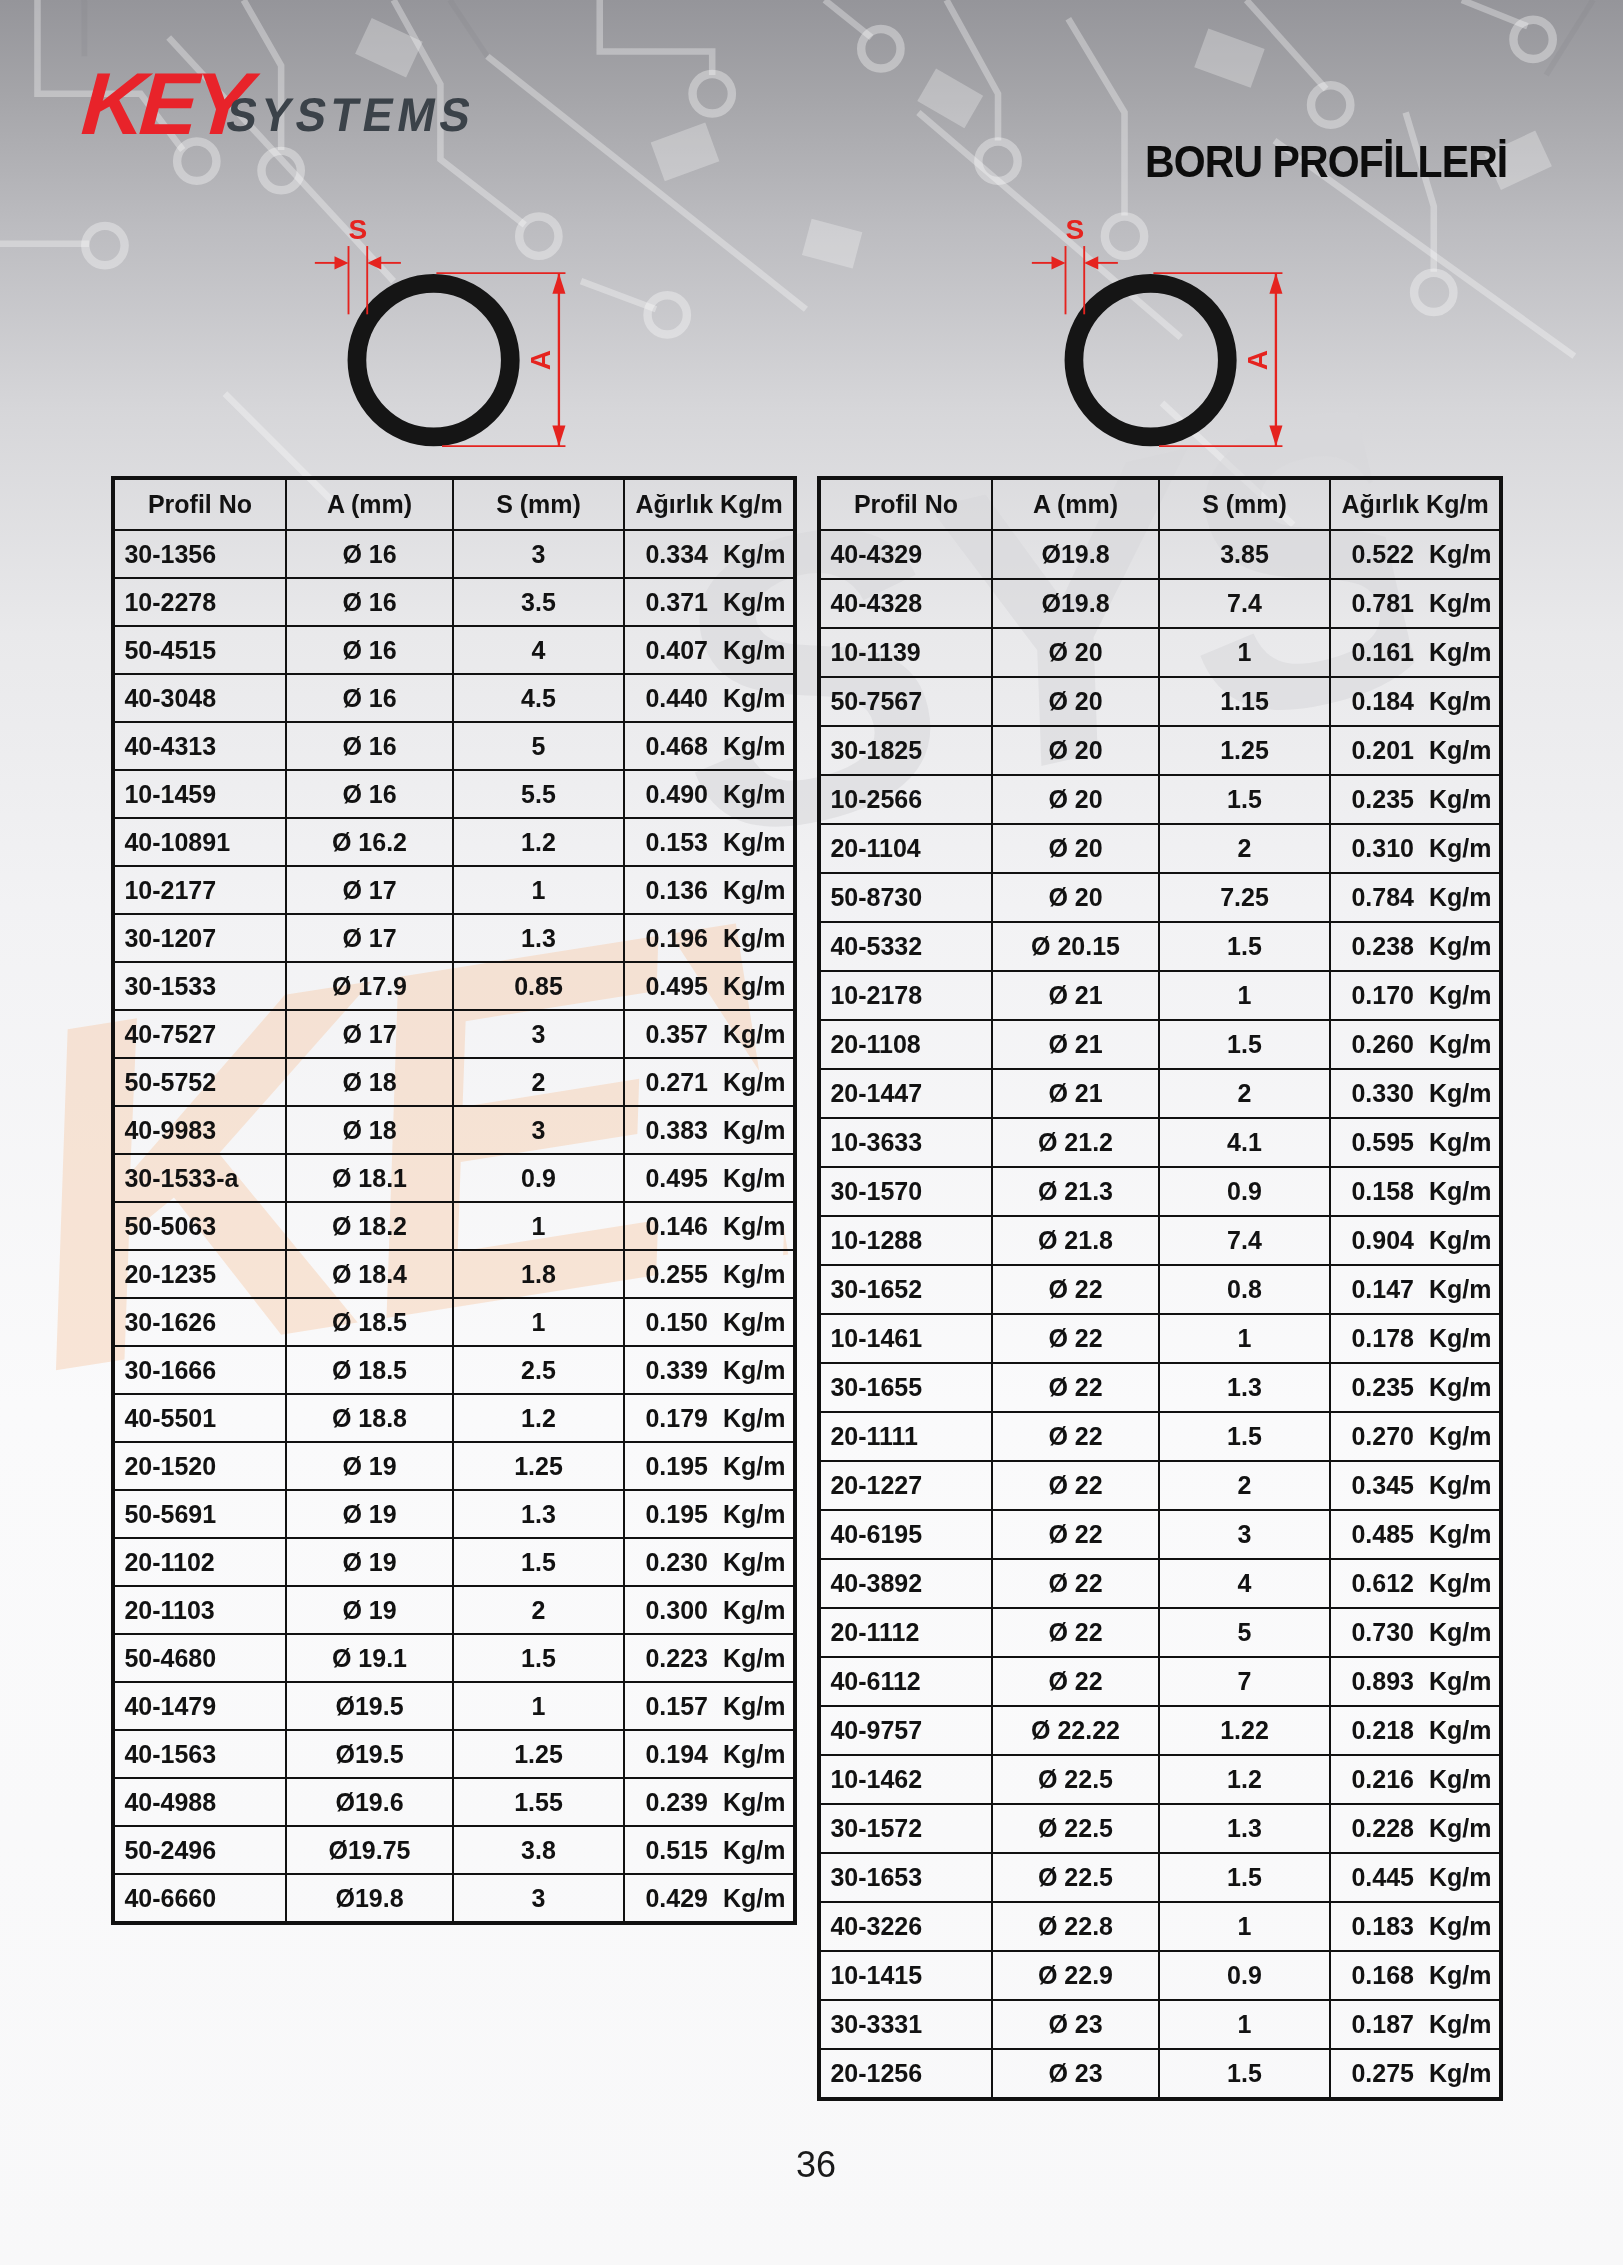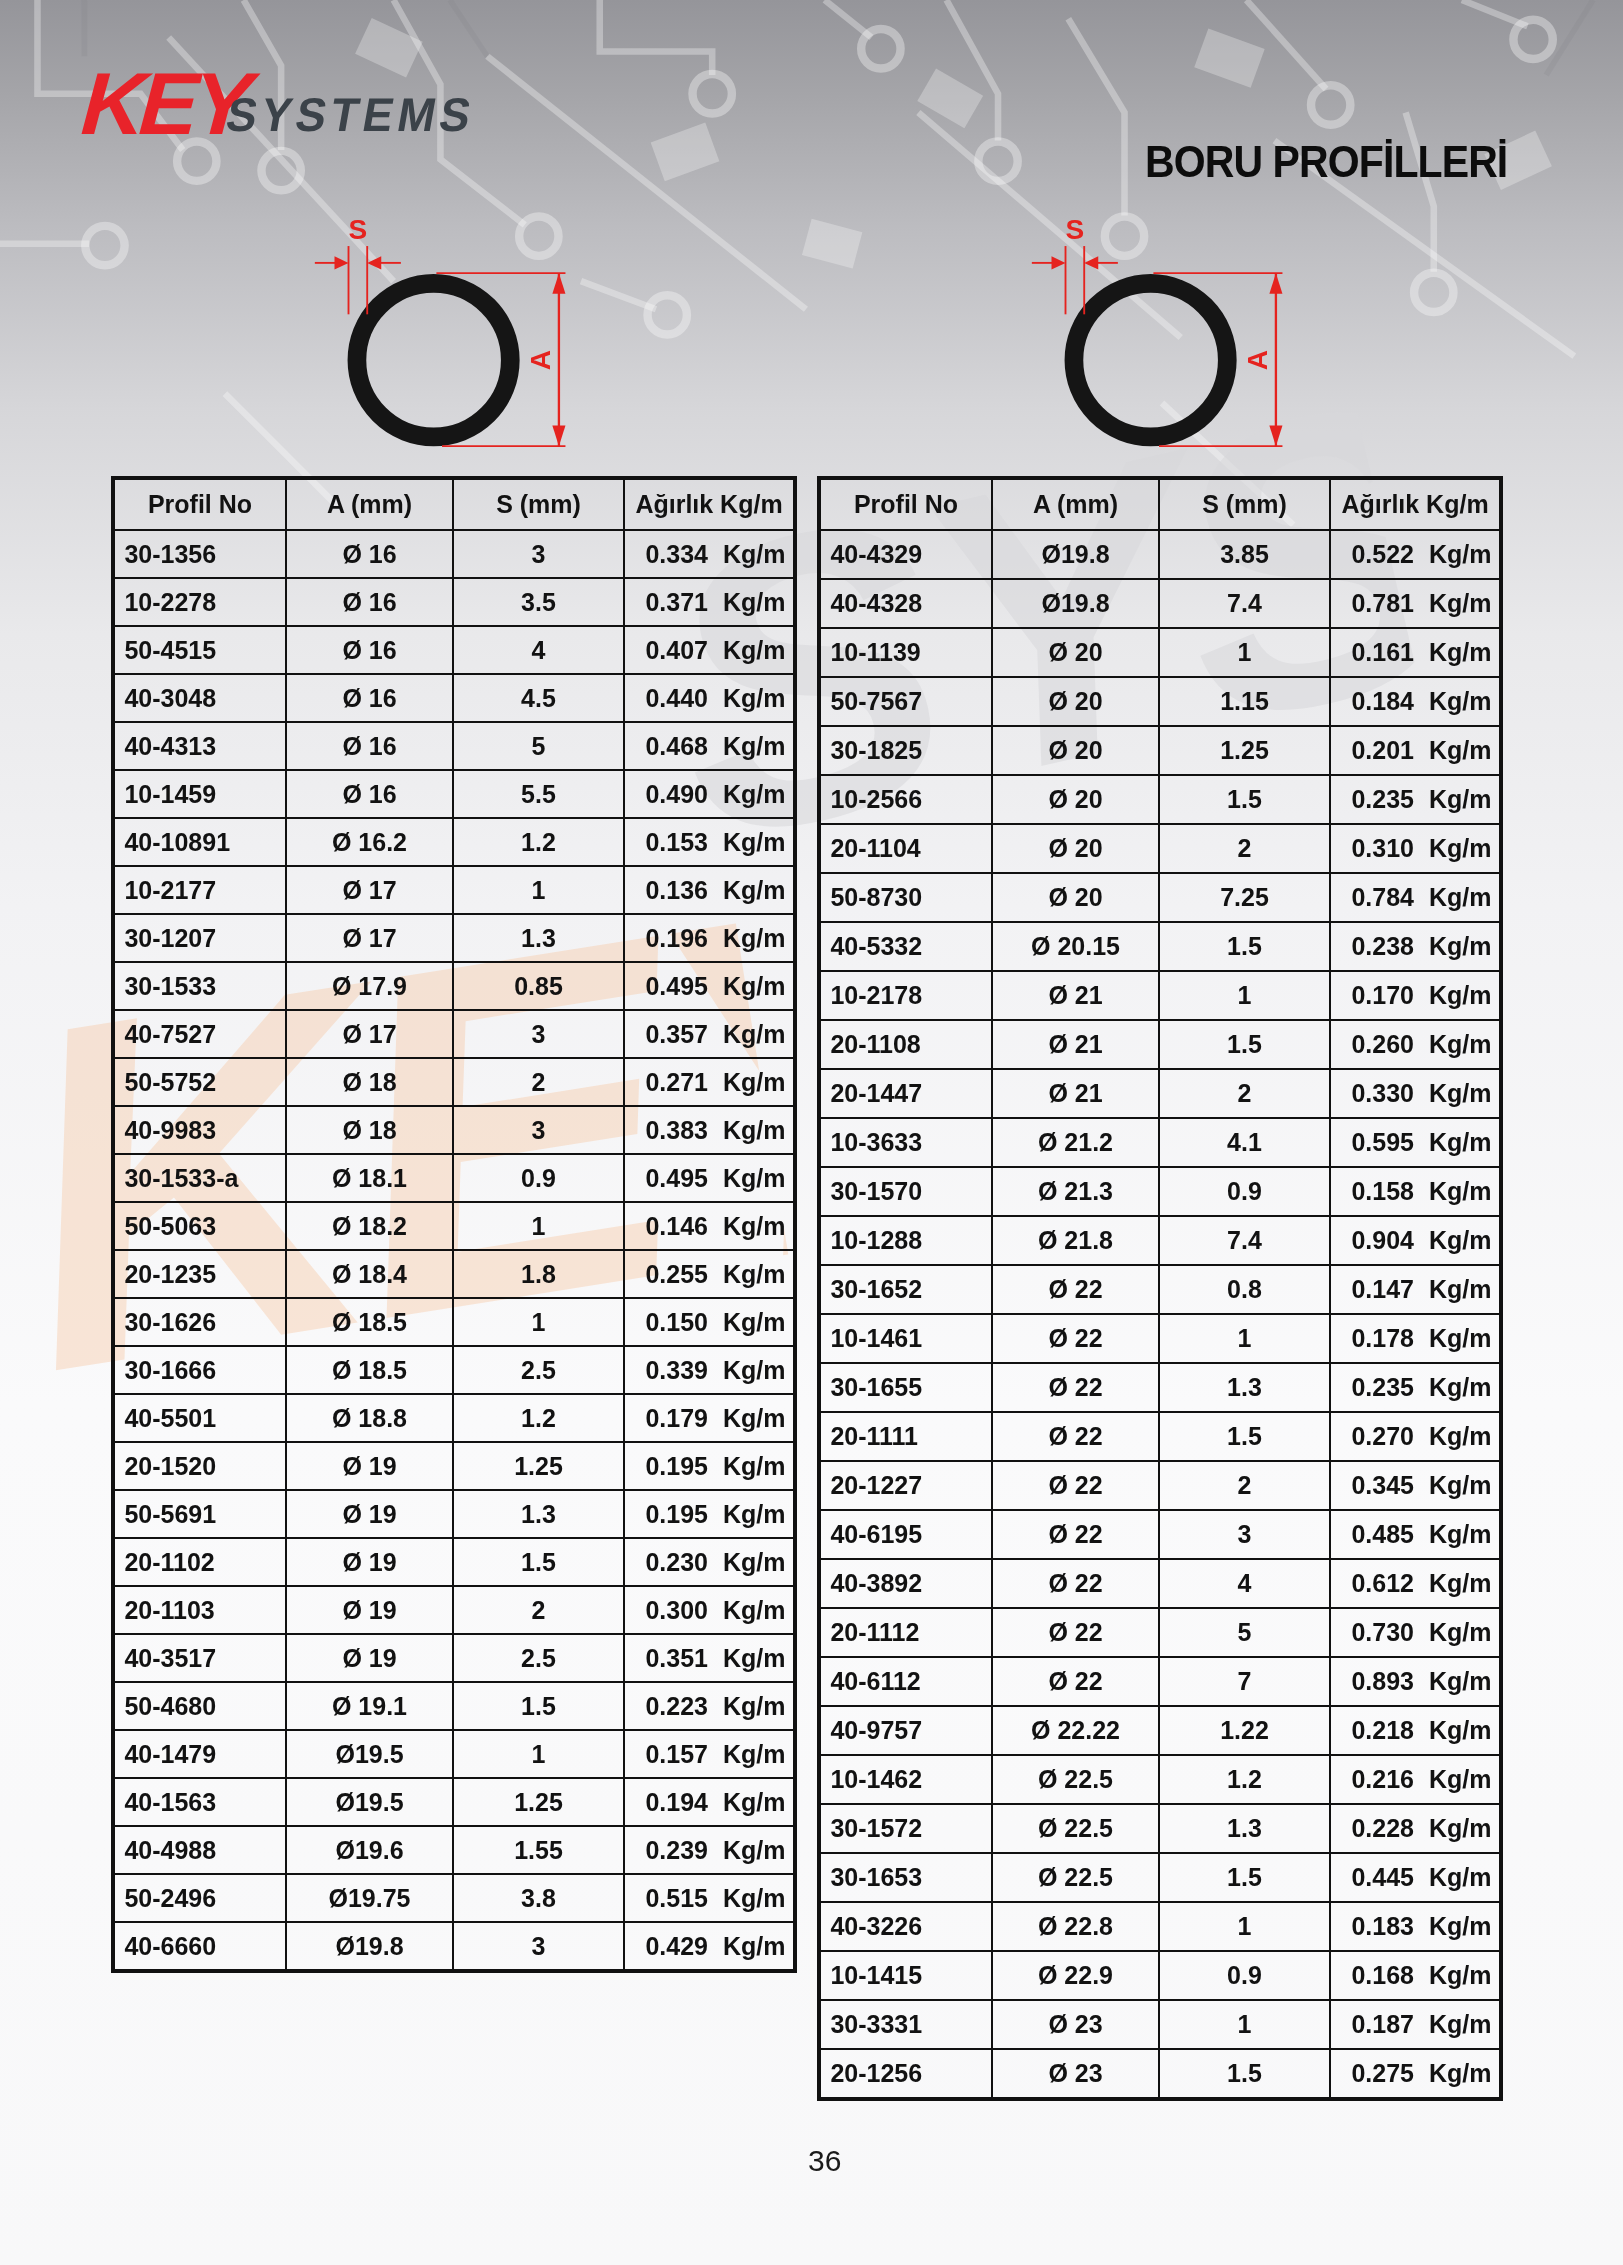--- a/index.html
+++ b/index.html
@@ -41,21 +41,21 @@
   .profile-table th{height:47px;font-size:25px;font-weight:bold;}
   .tbl-left td{height:44px;}
   .tbl-right td{height:45px;}
   .profile-table td{font-size:25px;font-weight:bold;}
   .profile-table col.c1{width:173px}.profile-table col.c2{width:167px}
   .profile-table col.c3{width:171px}.profile-table col.c4{width:171px}
   td.td-no{text-align:left;padding-left:9.4px;}
   td.td-a,td.td-s{text-align:center;}
   td.td-w{text-align:right;padding-right:7.5px;white-space:nowrap;}
   td.td-w .unit{margin-left:15px;}
-  .page-number{position:absolute;left:796px;top:2144px;z-index:2;font-size:30px;color:#1a1a1a;margin-left:12px;}
+  .page-number{position:absolute;left:796px;top:2144px;z-index:2;font-size:36px;color:#1a1a1a;}
   .dim{fill:none;stroke:#e5231f;stroke-width:2.5;}
   .dimthin{fill:none;stroke:#e5231f;stroke-width:2;}
   .dimtext{fill:#e5231f;font-size:30px;font-weight:bold;font-family:"Liberation Sans",sans-serif;}
   .ring{fill:none;stroke:#151515;stroke-width:20;}
 </style>
 </head>
 <body>
 
 <svg class="circuit" width="1624" height="731" viewBox="0 0 1733 780">
   <g stroke="#ffffff" stroke-opacity="0.32" stroke-width="7" fill="none">
@@ -304,26 +304,20 @@
         <td class="td-s">1.5</td>
         <td class="td-w"><span>0.230</span><span class="unit">Kg/m</span></td>
       </tr>
       <tr>
         <td class="td-no">20-1103</td>
         <td class="td-a">Ø 19</td>
         <td class="td-s">2</td>
         <td class="td-w"><span>0.300</span><span class="unit">Kg/m</span></td>
       </tr>
       <tr>
-        <td class="td-no">40-3517</td>
-        <td class="td-a">Ø 19</td>
-        <td class="td-s">2.5</td>
-        <td class="td-w"><span>0.351</span><span class="unit">Kg/m</span></td>
-      </tr>
-      <tr>
         <td class="td-no">50-4680</td>
         <td class="td-a">Ø 19.1</td>
         <td class="td-s">1.5</td>
         <td class="td-w"><span>0.223</span><span class="unit">Kg/m</span></td>
       </tr>
       <tr>
         <td class="td-no">40-1479</td>
         <td class="td-a">Ø19.5</td>
         <td class="td-s">1</td>
         <td class="td-w"><span>0.157</span><span class="unit">Kg/m</span></td>

